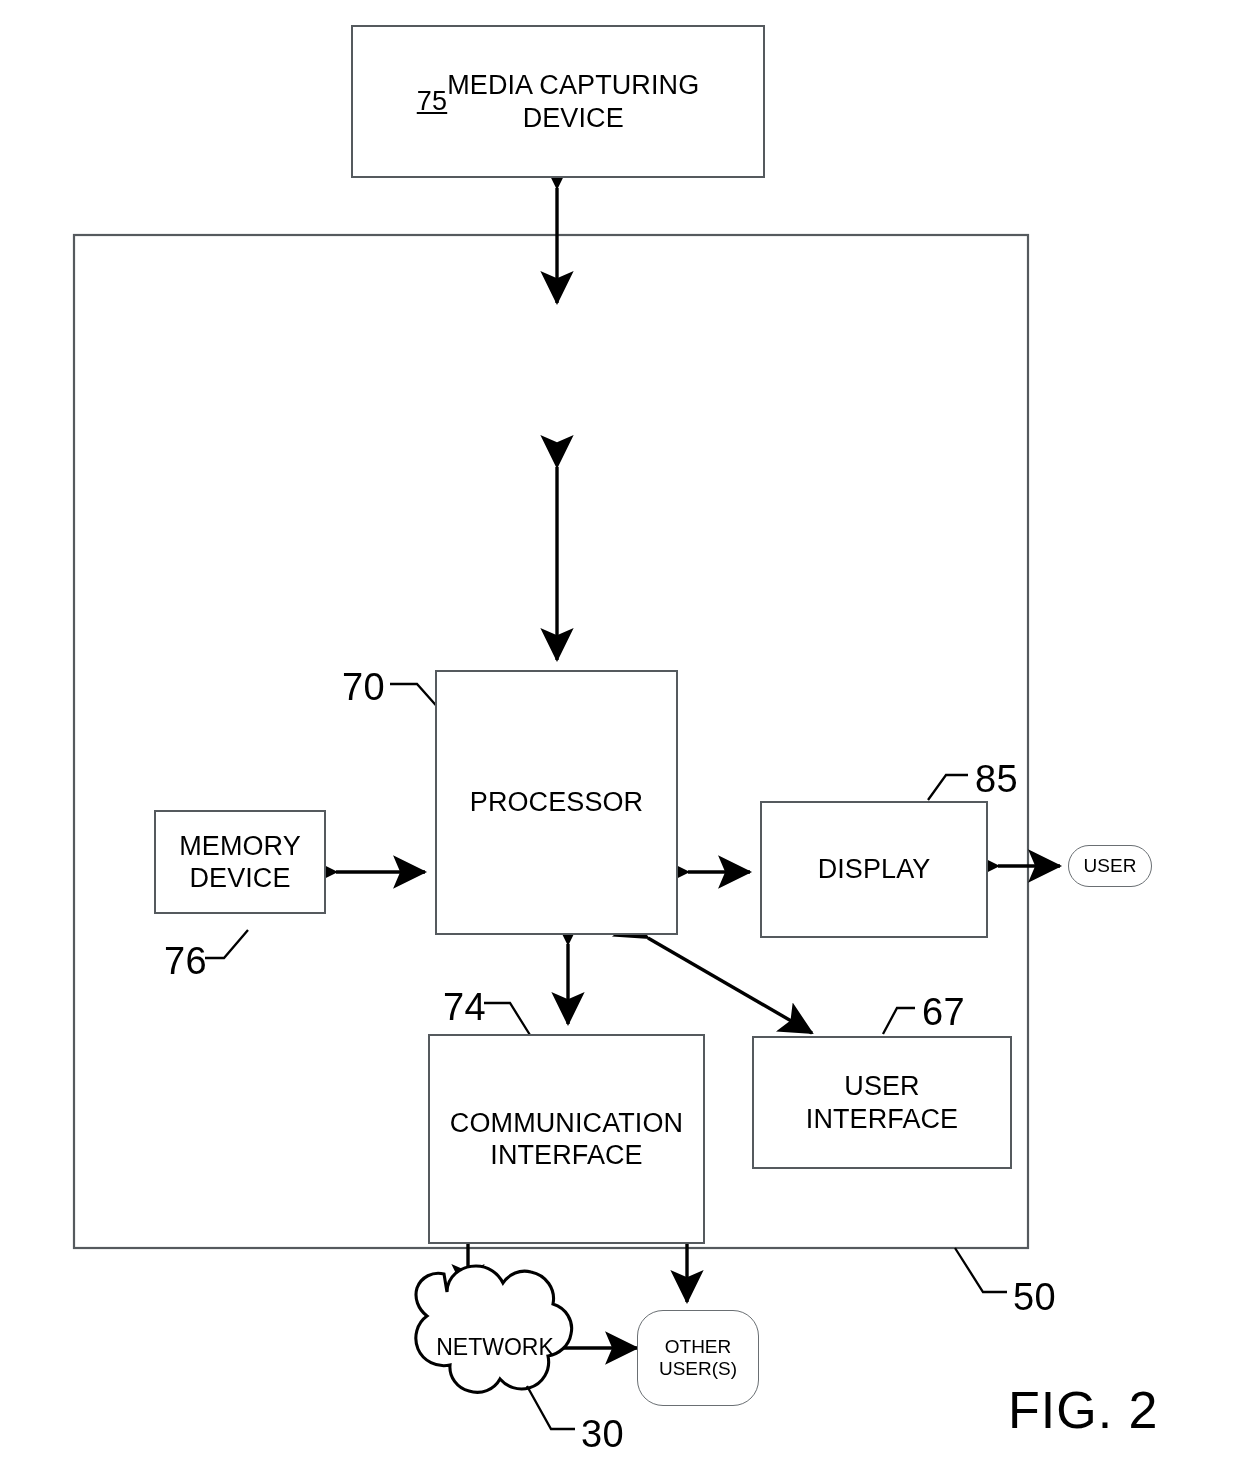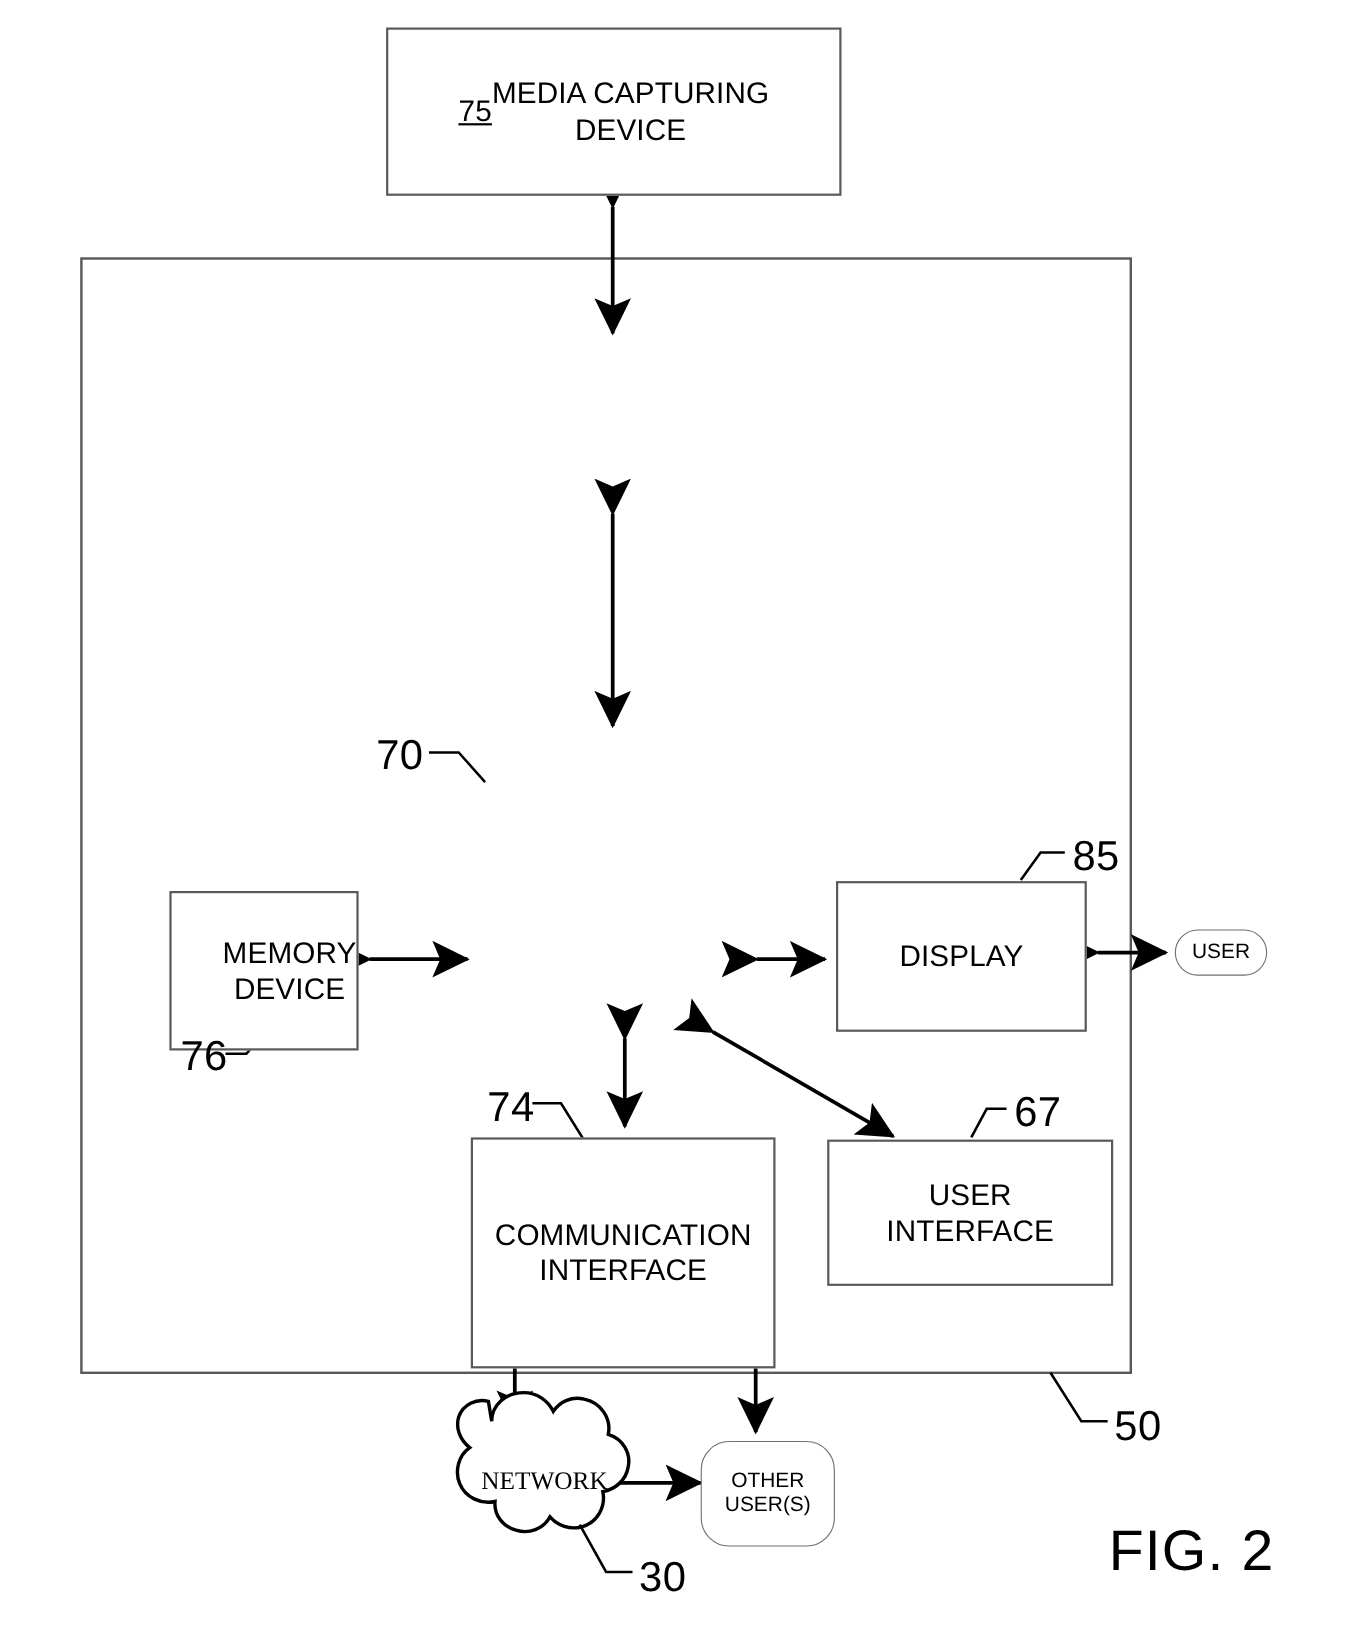--- a/index.html
+++ b/index.html
@@ -181,22 +181,25 @@
     </g>
   </svg>
 
   <div class="node" style="left:351px; top:25px; width:414px; height:153px;">
     <span class="ref">75</span>
     <span class="lbl">MEDIA CAPTURING
 DEVICE</span>
   </div>
 
 
-
-  <div class="node" style="left:154px; top:810px; width:172px; height:145px;justify-content:flex-end;">
+  <div class="node" style="left:435px; top:670px; width:243px; height:265px;">
+    <span class="lbl">PROCESSOR</span>
+  </div>
+
+  <div class="node" style="left:154px; top:810px; width:172px; height:104px;">
     <span class="lbl">MEMORY
 DEVICE</span>
   </div>
 
   <div class="node" style="left:760px; top:801px; width:228px; height:137px;">
     <span class="lbl">DISPLAY</span>
   </div>
 
   <div class="node" style="left:428px; top:1034px; width:277px; height:210px;">
     <span class="lbl">COMMUNICATION
@@ -210,21 +213,21 @@
 
   <div class="pill" style="left:1068px; top:845px; width:84px; height:42px; border-radius:21px;">
     <span>USER</span>
   </div>
 
   <div class="pill" style="left:637px; top:1310px; width:122px; height:96px; border-radius:26px;">
     <span>OTHER
 USER(S)</span>
   </div>
 
-  <div class="cloudtext" style="left:415px; top:1334px; width:160px; text-align:center;font-family:Liberation Serif, serif;">NETWORK</div>
+  <div class="cloudtext" style="left:415px; top:1334px; width:160px; text-align:center;">NETWORK</div>
 
   <div class="reftag" style="left:342px; top:666px;">70</div>
 
   <div class="reftag" style="left:164px; top:940px;">76</div>
 
   <div class="reftag" style="left:975px; top:758px;">85</div>
 
   <div class="reftag" style="left:443px; top:986px;">74</div>
 
   <div class="reftag" style="left:922px; top:991px;">67</div>

